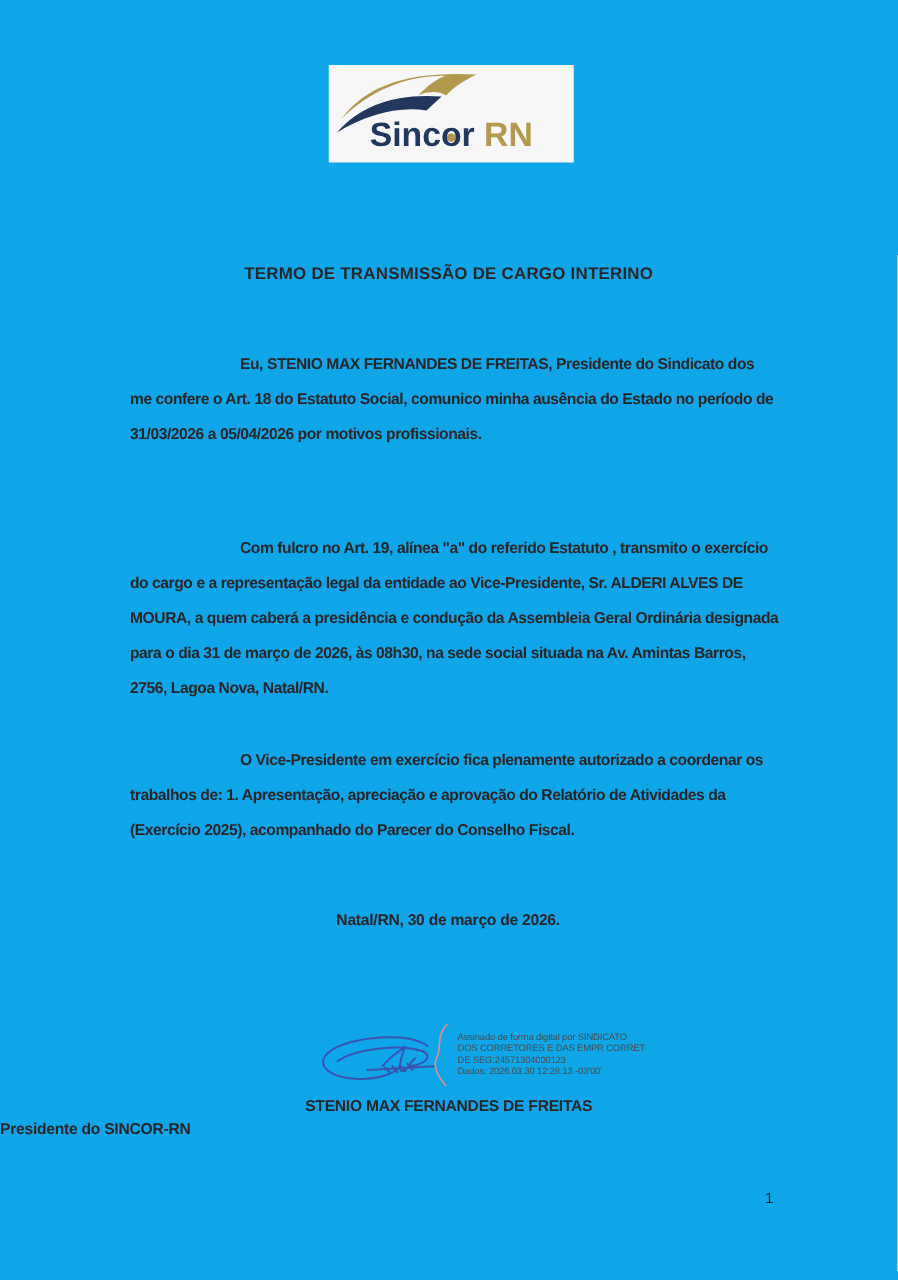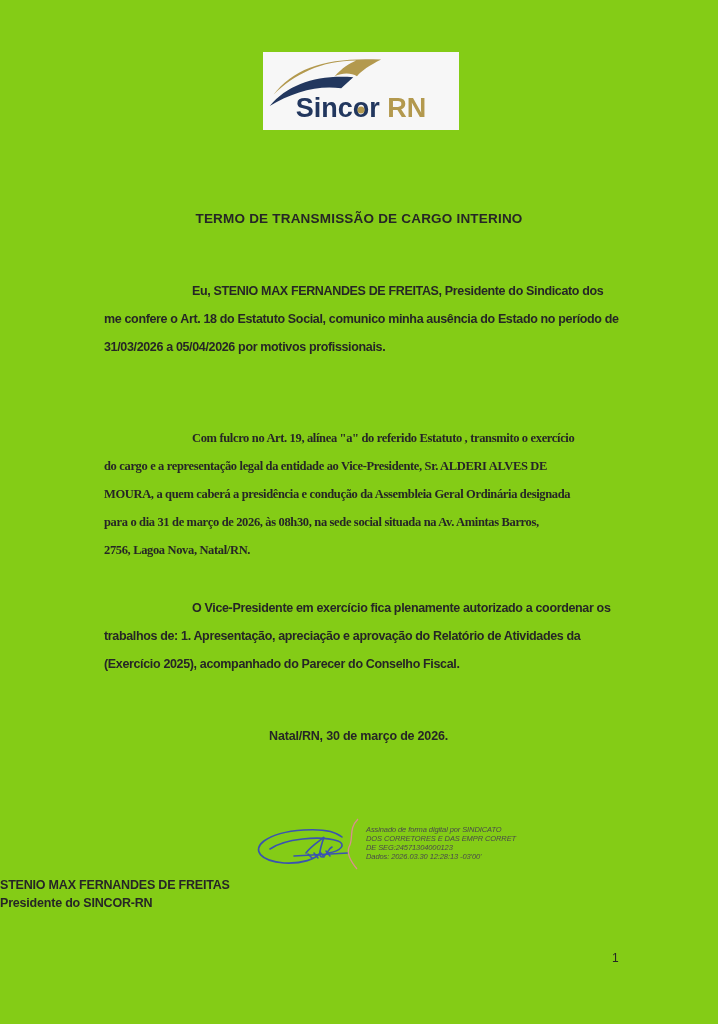--- a/index.html
+++ b/index.html
@@ -1,19 +1,19 @@
 <!DOCTYPE html>
 <html><head>
 <meta charset="utf-8">
 <style>
   html,body { margin:0; padding:0; background:#ffffff; }
   .page {
     position:relative;
     width:718px; height:1024px;
-    background:#84cc16;
+    background:#0ea5e9;
     font-family:"Liberation Sans", sans-serif;
     color:#262626;
     overflow:hidden;
   }
 
   
   .logo-block {
     position:absolute; top:52px; left:263px;
     width:196px; height:78px;
     background:#f7f7f7;
@@ -56,28 +56,28 @@
   .dateline {
     position:absolute; top:729px; left:97px; width:523px;
     text-align:center;
     font-size:12.5px; font-weight:bold; letter-spacing:-0.2px;
   }
 
   
   .sig-row { position:absolute; top:817px; left:250px; display:flex; align-items:flex-start; }
   .sig-scrawl { margin-top:6px; }
   .stamp-bracket { margin-left:-12px; margin-right:4px; }
-  .stamp-text { margin-top:8px; width:140px;font-style:italic; }
+  .stamp-text { margin-top:8px; width:140px; }
   .stamp-text .stamp-line {
     font-size:7.5px; line-height:9px; color:#4a4a4a;
     white-space:nowrap; letter-spacing:-0.1px;
   }
   .sig-name {
     position:absolute; top:877px; left:0; right:0;
-    text-align:left; font-size:12.5px; font-weight:bold;
+    text-align:center; font-size:12.5px; font-weight:bold;
     line-height:17px; letter-spacing:-0.2px;
   }
   .sig-role {
     position:absolute; top:895px; left:0; right:0;
     text-align:left; font-size:12.5px; font-weight:bold;
     line-height:17px; letter-spacing:-0.2px;
   }
 
   
   .page-number {
@@ -101,21 +101,21 @@
   </div>
 
   <div class="doc-title">TERMO DE TRANSMISSÃO DE CARGO INTERINO</div>
 
   <div class="content para p1" style="position:absolute;">
     <div class="line indent">Eu, STENIO MAX FERNANDES DE FREITAS, Presidente do Sindicato dos</div>
     <div class="line">me confere o Art. 18 do Estatuto Social, comunico minha ausência do Estado no período de</div>
     <div class="line">31/03/2026 a 05/04/2026 por motivos profissionais.</div>
   </div>
 
-  <div class="content para p2" style="position:absolute;font-family:Liberation Serif, serif;">
+  <div class="content para p2" style="position:absolute;">
     <div class="line indent">Com fulcro no Art. 19, alínea "a" do referido Estatuto , transmito o exercício</div>
     <div class="line">do cargo e a representação legal da entidade ao Vice-Presidente, Sr. ALDERI ALVES DE</div>
     <div class="line">MOURA, a quem caberá a presidência e condução da Assembleia Geral Ordinária designada</div>
     <div class="line">para o dia 31 de março de 2026, às 08h30, na sede social situada na Av. Amintas Barros,</div>
     <div class="line">2756, Lagoa Nova, Natal/RN.</div>
   </div>
 
   <div class="content para p3" style="position:absolute;">
     <div class="line indent">O Vice-Presidente em exercício fica plenamente autorizado a coordenar os</div>
     <div class="line">trabalhos de: 1. Apresentação, apreciação e aprovação do Relatório de Atividades da</div>

